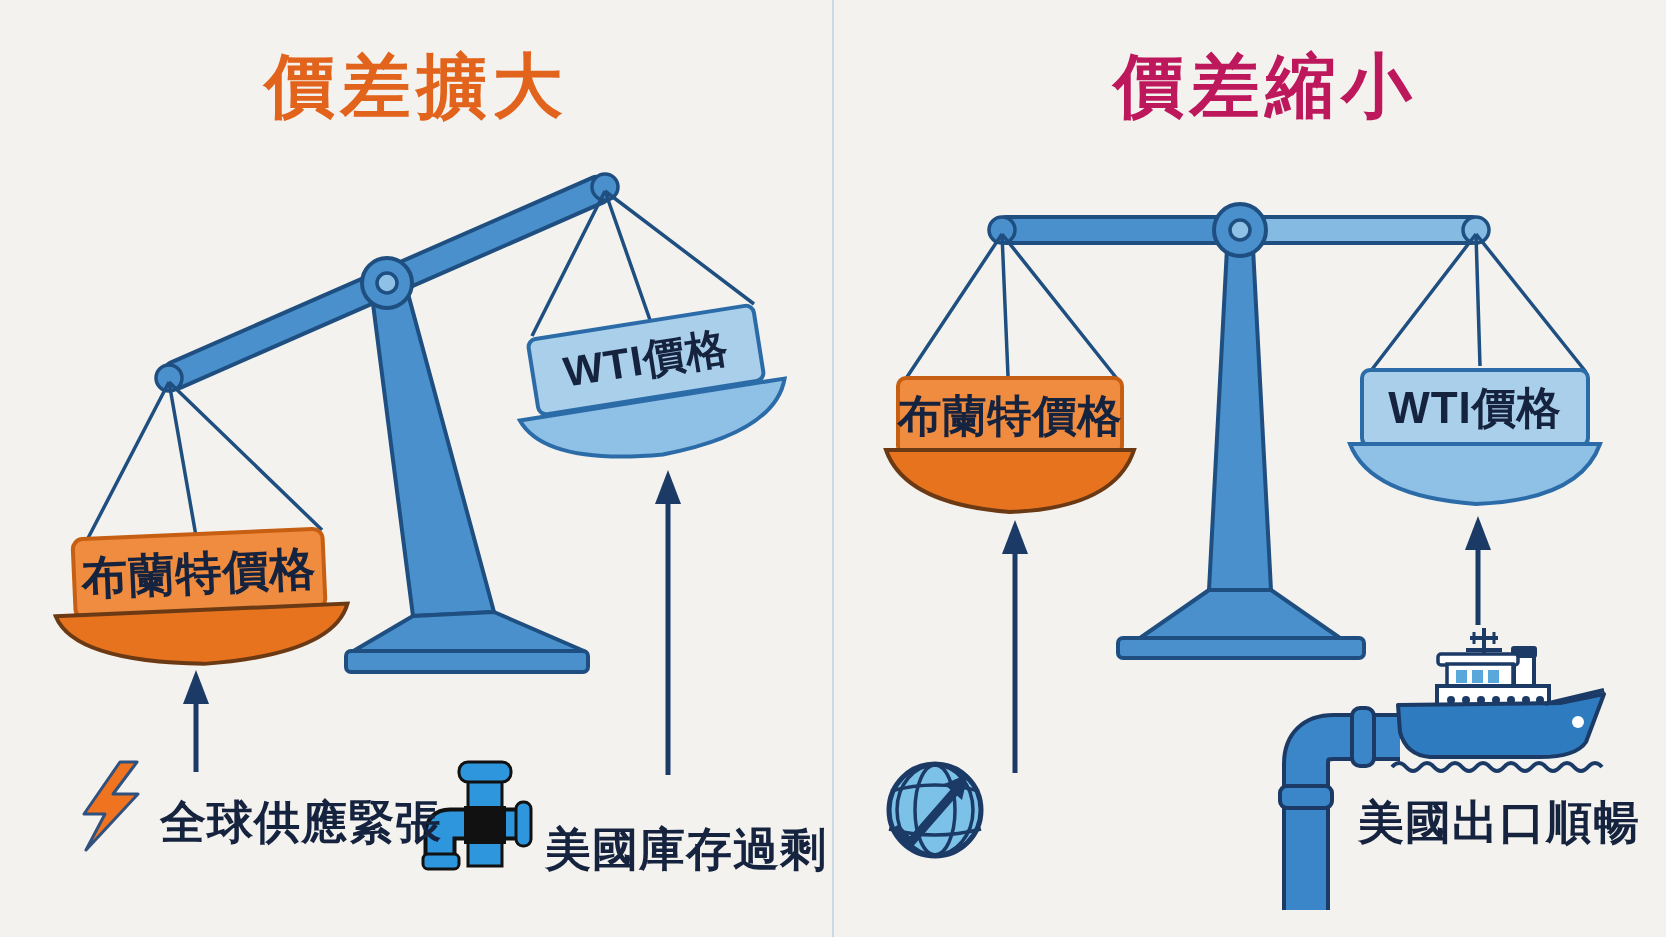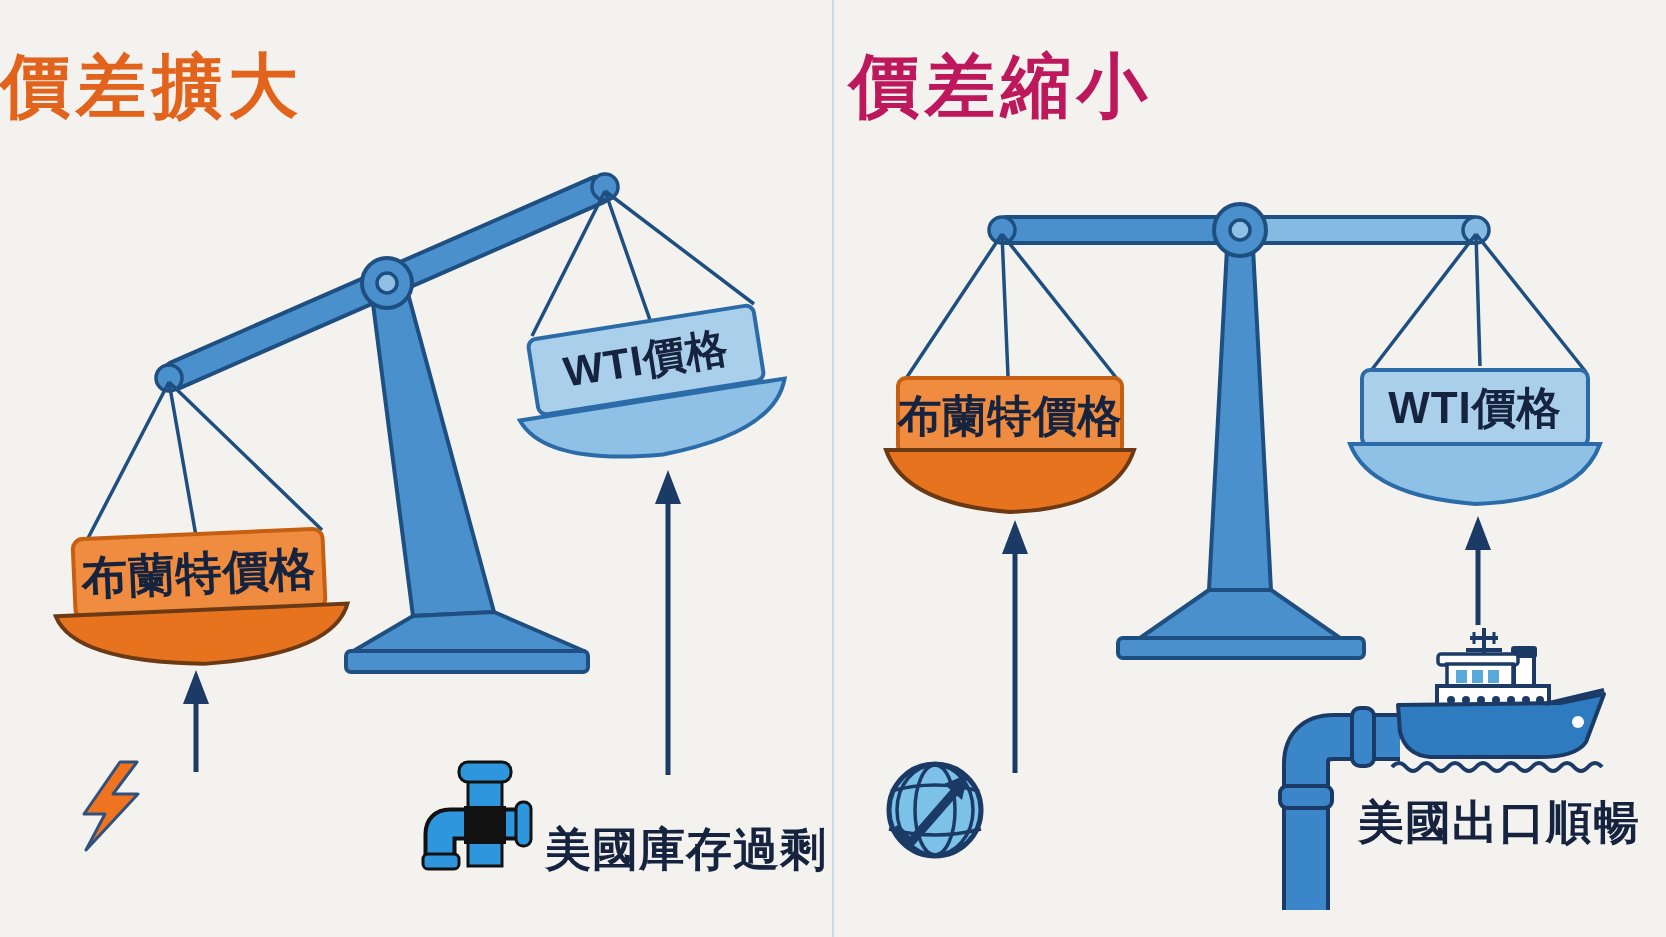--- a/index.html
+++ b/index.html
@@ -13,21 +13,21 @@
     background:#f4f2ee;
     overflow:hidden;
   }
   #scene-svg{position:absolute;left:0;top:0;}
   .divider{
     position:absolute;left:832px;top:0;width:2px;height:937px;
     background:#c9d9e8;
   }
   .panel-title{
     position:absolute;top:48px;width:833px;
-    text-align:left;
+    text-align:center;
     font-size:70px;font-weight:700;letter-spacing:6px;
     line-height:1.1;
   }
   #left-title{left:0;color:#e2631b;}
   #right-title{left:833px;color:#be185d;padding-left:16px;}
   .pan-label{
     position:absolute;
     display:flex;align-items:center;justify-content:center;
     font-weight:700;color:#15233f;letter-spacing:1px;
     white-space:nowrap;
@@ -198,16 +198,17 @@
   <div class="divider"></div>
 
   <div id="left-title" class="panel-title">價差擴大</div>
   <div id="right-title" class="panel-title">價差縮小</div>
 
   <div id="lp-brent" class="pan-label">布蘭特價格</div>
   <div id="lp-wti" class="pan-label">WTI價格</div>
   <div id="rp-brent" class="pan-label">布蘭特價格</div>
   <div id="rp-wti" class="pan-label">WTI價格</div>
 
+  <div id="fl-1" class="factor-label">全球供應緊張</div>
   <div id="fl-2" class="factor-label">美國庫存過剩</div>
   <div id="fl-4" class="factor-label">美國出口順暢</div>
 
 </div>
 
 </body></html>

